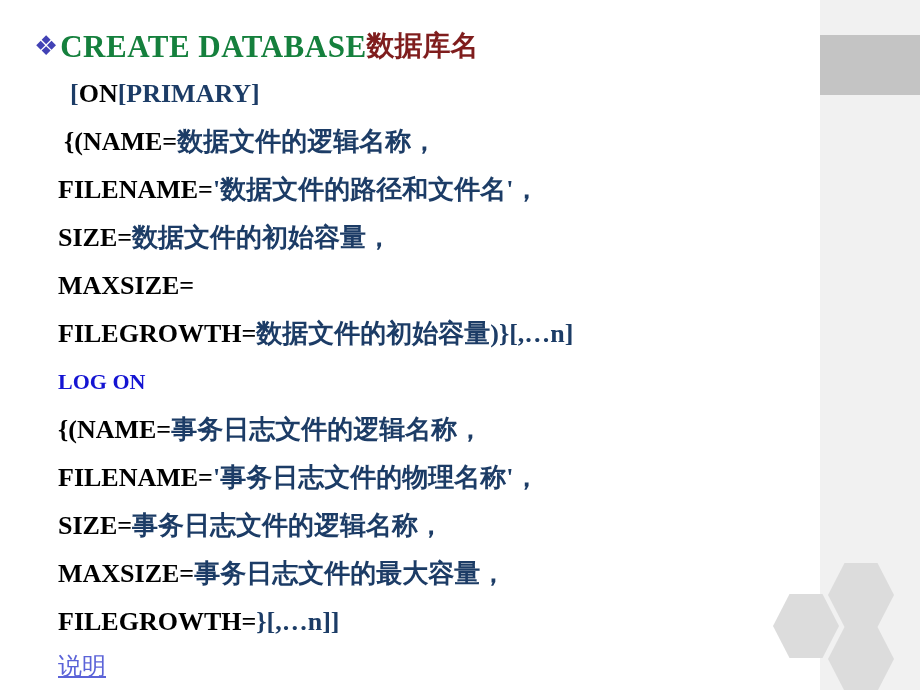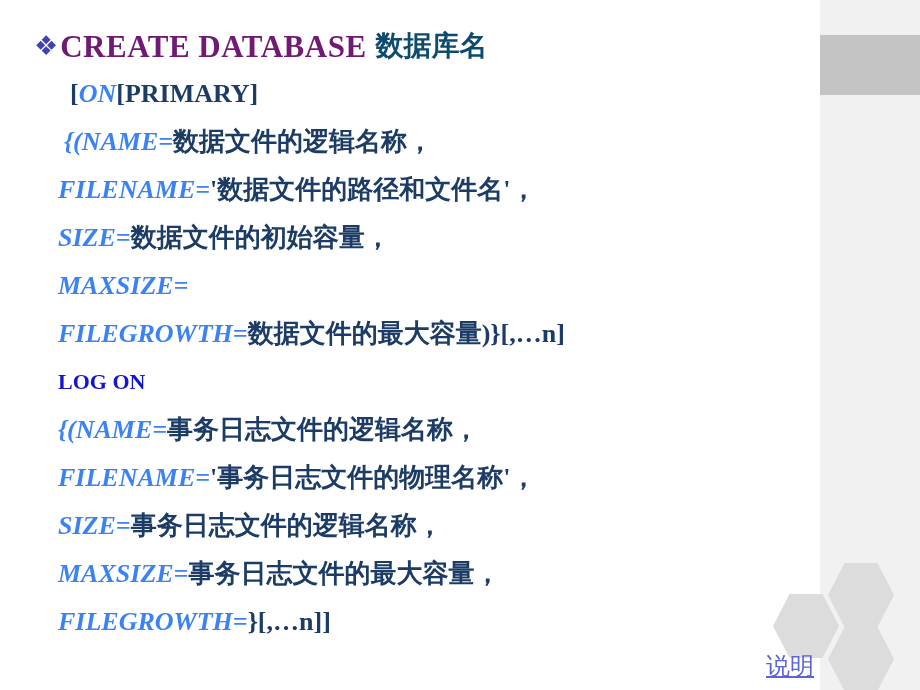--- a/index.html
+++ b/index.html
@@ -67,51 +67,49 @@
   .line-4 { padding-left: 24px; }
   .line-5 { padding-left: 24px; }
   .line-6 { padding-left: 24px; }
   .line-7 { padding-left: 24px; }
   .line-8 { padding-left: 24px; }
   .line-9 { padding-left: 24px; }
   .line-10{ padding-left: 24px; }
   .line-11{ padding-left: 24px; }
   .line-12{ padding-left: 24px; }
   .line-13{ padding-left: 24px; }
-  .line-14{ padding-left: 24px; height: 40px; justify-content: flex-end; }
+  .line-14{ padding-left: 24px; height: 40px; }
 
   .bullet {
     color: #4242b5;
     font-size: 27px;
     font-weight: normal;
     margin-right: 2px;
     line-height: 1;
   }
   .kw-red {
-    color: #701a75;
+    color: #15803d;
     font-size: 31px;
     letter-spacing: 0.5px;
   }
   .kw-blue {
-    color: #3b82f6;
+    color: #000000;
     font-size: 26px;
-    font-style: italic;
   }
   .kw-blue-lg {
     color: #1414d2;
     font-size: 22px;
   }
   .cn-navy {
     color: #1c3c66;
     font-size: 26px;
   }
   .cn-navy-lg {
-    color: #0c4a6e;
+    color: #7f1d1d;
     font-size: 28px;
-    margin-left: 9px;
   }
   .brk-navy {
     color: #1c3c66;
     font-size: 26px;
   }
   .link-note {
     color: #5b63d8;
     font-size: 24px;
     font-weight: normal;
     text-decoration: underline;
@@ -157,21 +155,21 @@
       <span class="kw-blue">SIZE=</span>
         <span class="cn-navy">数据文件的初始容量，</span>
     </div>
 
     <div class="line line-6">
       <span class="kw-blue">MAXSIZE=</span>
     </div>
 
     <div class="line line-7">
       <span class="kw-blue">FILEGROWTH=</span>
-        <span class="cn-navy">数据文件的最大容量)</span>
+        <span class="cn-navy">数据文件的初始容量)</span>
         <span class="brk-navy">}[,…n]</span>
     </div>
 
     <div class="line line-8">
       <span class="kw-blue-lg">LOG ON</span>
     </div>
 
     <div class="line line-9">
       <span class="kw-blue">{(NAME=</span>
         <span class="cn-navy">事务日志文件的逻辑名称，</span>

